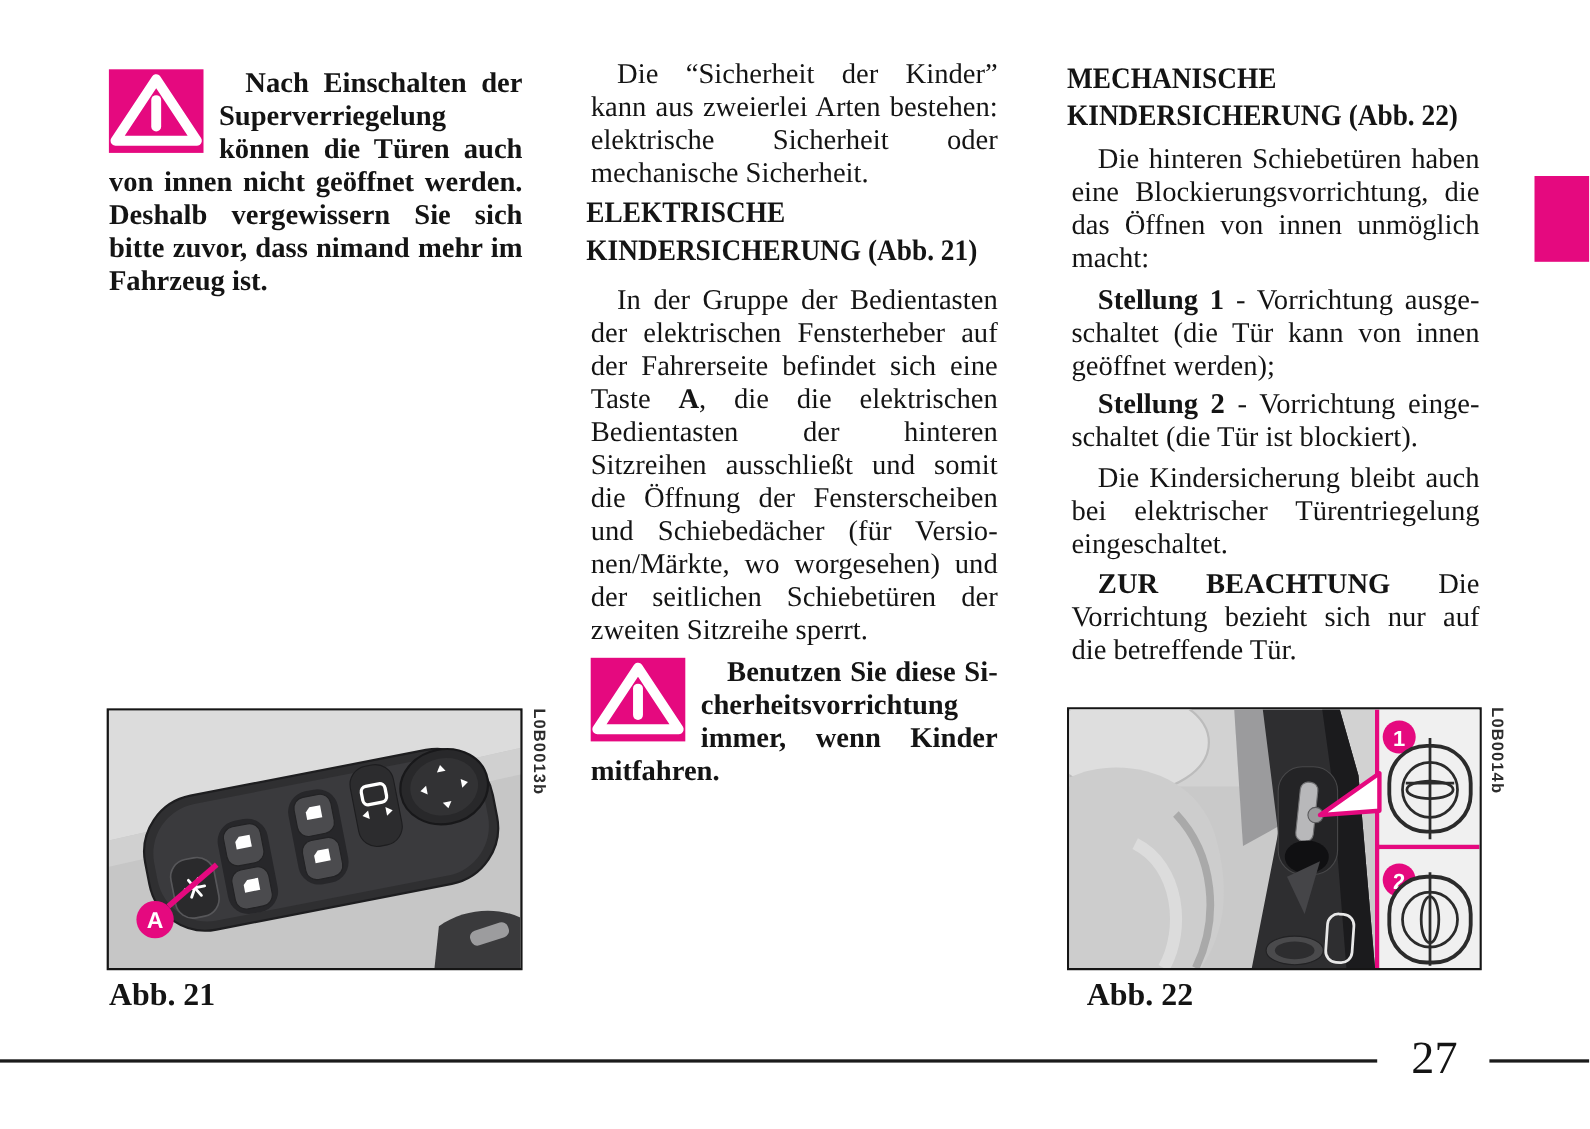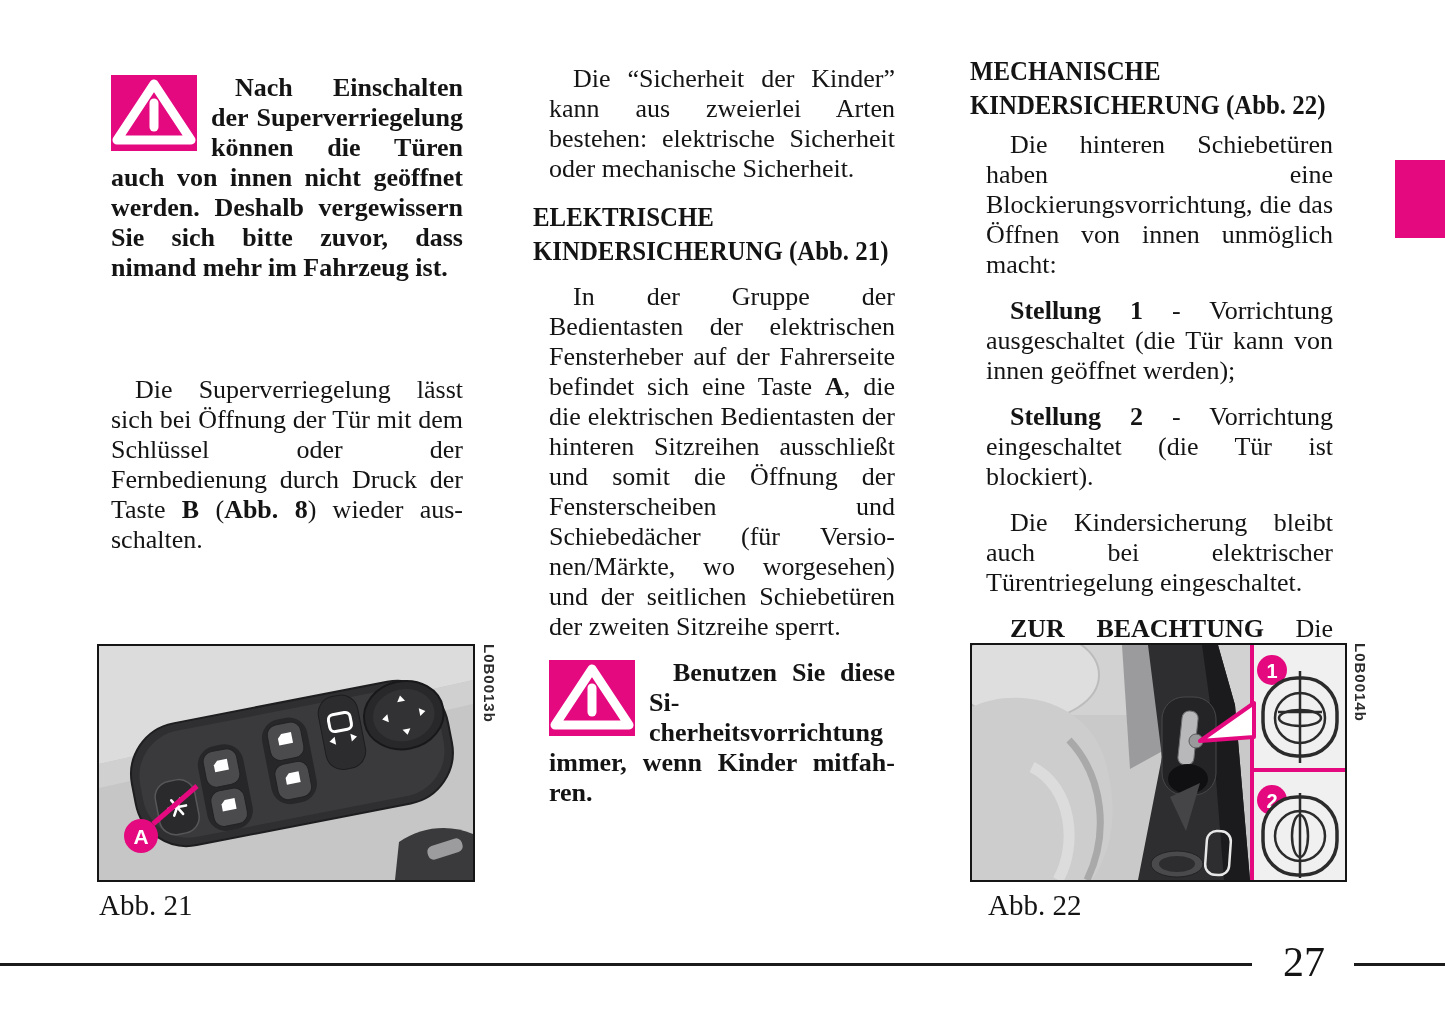--- a/index.html
+++ b/index.html
@@ -2,36 +2,36 @@
 <html lang="de"><head>
 <meta charset="utf-8">
 <style>
   html,body{margin:0;padding:0;background:#ffffff;}
   .page{position:relative;width:1445px;height:1026px;background:#ffffff;overflow:hidden;
         font-family:"Liberation Serif",serif;color:#141414;}
   .col{position:absolute;}
   #col1{left:95px;top:57px;width:384px;}
   #col2{left:533px;top:48px;width:378px;}
   #col3{left:970px;top:54px;width:379px;}
-  p{margin:16px;font-size:26px;line-height:30px;text-align:justify;}
+  p{margin:4px;font-size:26px;line-height:30px;text-align:justify;}
   .indent{text-indent:24px;}
   .warn{font-weight:bold;}
   .warn-icon{float:left;width:86px;height:76px;margin:2px 14px 8px 0;background:#e5097f;}
   .h1{font-weight:bold;font-size:44px;line-height:48px;margin:0 0 22px 0;white-space:nowrap;}
   .h1 span{display:inline-block;transform:scaleX(0.80);transform-origin:0 50%;}
   .h2{font-weight:bold;font-size:27px;line-height:34px;margin:0;}
   .h2 .ln{display:block;white-space:nowrap;}
   .h2 .ln span{display:inline-block;transform:scaleX(0.92);transform-origin:0 50%;}
   .mt8{margin-top:8px;}.mt4{margin-top:4px;}.mt6{margin-top:6px;}
   .mt14{margin-top:14px;}.mt20{}
   .p-gap{margin-top:92px;}
   .figure{position:absolute;border:2px solid #151515;background:#c6c6c6;box-sizing:border-box;}
   #fig21{left:97px;top:644px;width:378px;height:238px;}
   #fig22{left:970px;top:643px;width:377px;height:239px;}
-  .fig-caption{position:absolute;font-size:29px;line-height:32px;color:#141414;}
+  .fig-caption{position:absolute;font-size:29px;line-height:32px;color:#141414;font-weight:bold;}
   #cap21{left:99px;top:889px;}
   #cap22{left:988px;top:889px;}
   .fig-code{position:absolute;writing-mode:vertical-rl;font-family:"Liberation Sans",sans-serif;
             font-weight:bold;font-size:15px;letter-spacing:1px;color:#2c2c2c;}
   #code21{left:481px;top:644px;}
   #code22{left:1352px;top:643px;}
   .edge-marker{position:absolute;left:1395px;top:160px;width:50px;height:78px;background:#e5097f;}
   .rule{position:absolute;top:963px;height:3px;background:#1b1b1b;}
   #rule-left{left:0;width:1252px;}
   #rule-right{left:1354px;width:91px;}
@@ -46,21 +46,20 @@
 
   <div class="col" id="col1">
     <p class="warn indent">
       <span class="warn-icon">
         <svg width="86" height="76" viewBox="0 0 86 76">
           <polygon points="43,9 80,65 6,65" fill="none" stroke="#ffffff" stroke-width="9" stroke-linejoin="round"></polygon>
           <line x1="43" y1="28" x2="43" y2="52" stroke="#ffffff" stroke-width="9" stroke-linecap="round"></line>
         </svg>
       </span><span>Nach Einschalten der Su­perverriegelung können die Türen auch von innen nicht geöffnet werden. Deshalb vergewissern Sie sich bitte zuvor, dass nimand mehr im Fahrzeug ist.</span>
     </p>
-    <p class="indent p-gap"><span>Die Superverriegelung lässt sich bei Öffnung der Tür mit dem Schlüssel oder der Fernbedienung durch Druck der Taste </span><b>B</b><span> (</span><b>Abb. 8</b><span>) wieder aus­schalten.</span></p>
   </div>
 
   <div class="col" id="col2">
     <p class="indent">Die “Sicherheit der Kinder” kann aus zweierlei Arten bestehen: elektri­sche Sicherheit oder mechanische Si­cherheit.</p>
     <div class="h2 mt20">
       <span class="ln"><span>ELEKTRISCHE</span></span>
       <span class="ln"><span>KINDERSICHERUNG (Abb. 21)</span></span>
     </div>
     <p class="indent mt14"><span>In der Gruppe der Bedientasten der elektrischen Fensterheber auf der Fahrerseite befindet sich eine Taste </span><b>A</b><span>, die die elektrischen Bedientasten der hinteren Sitzreihen ausschließt und somit die Öffnung der Fensterschei­ben und Schiebedächer (für Versio­nen/Märkte, wo worgesehen) und der seitlichen Schiebetüren der zweiten Sitzreihe sperrt.</span></p>
     <p class="warn indent mt8">

